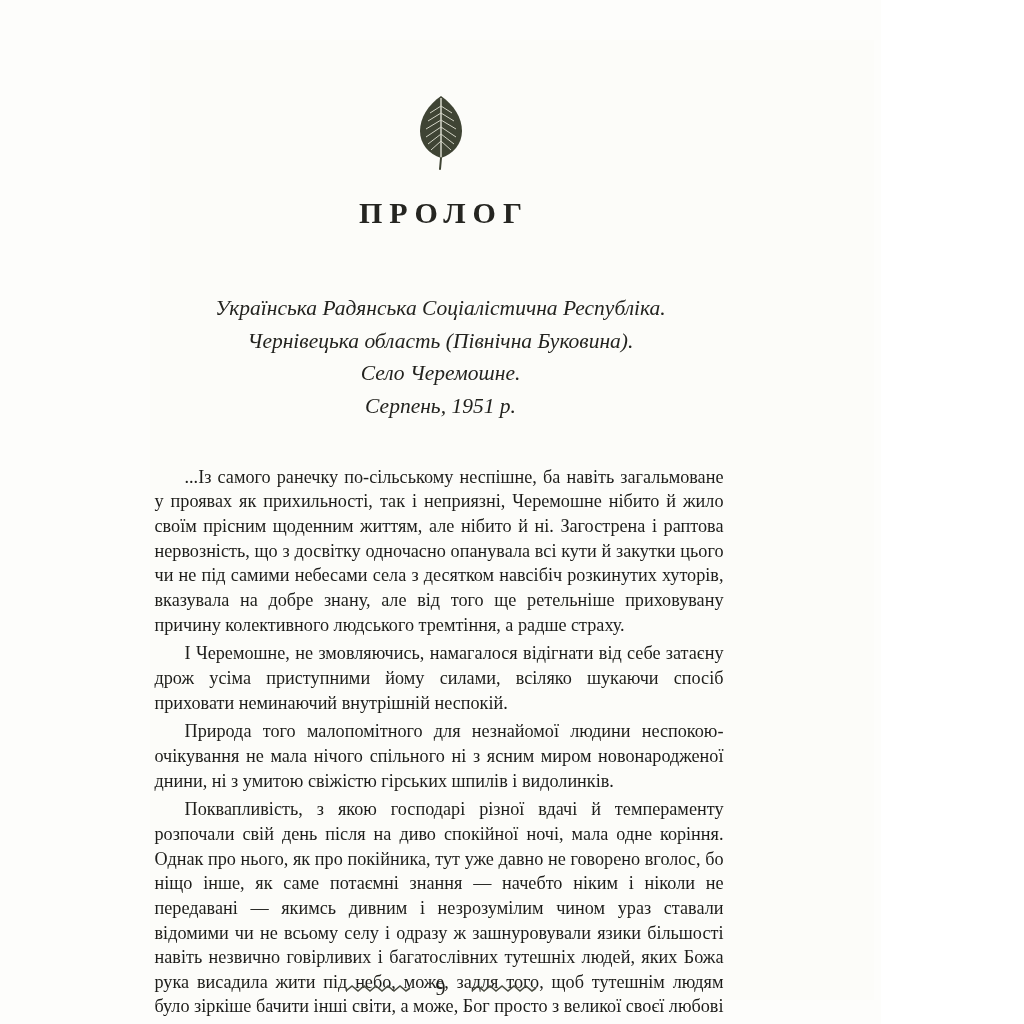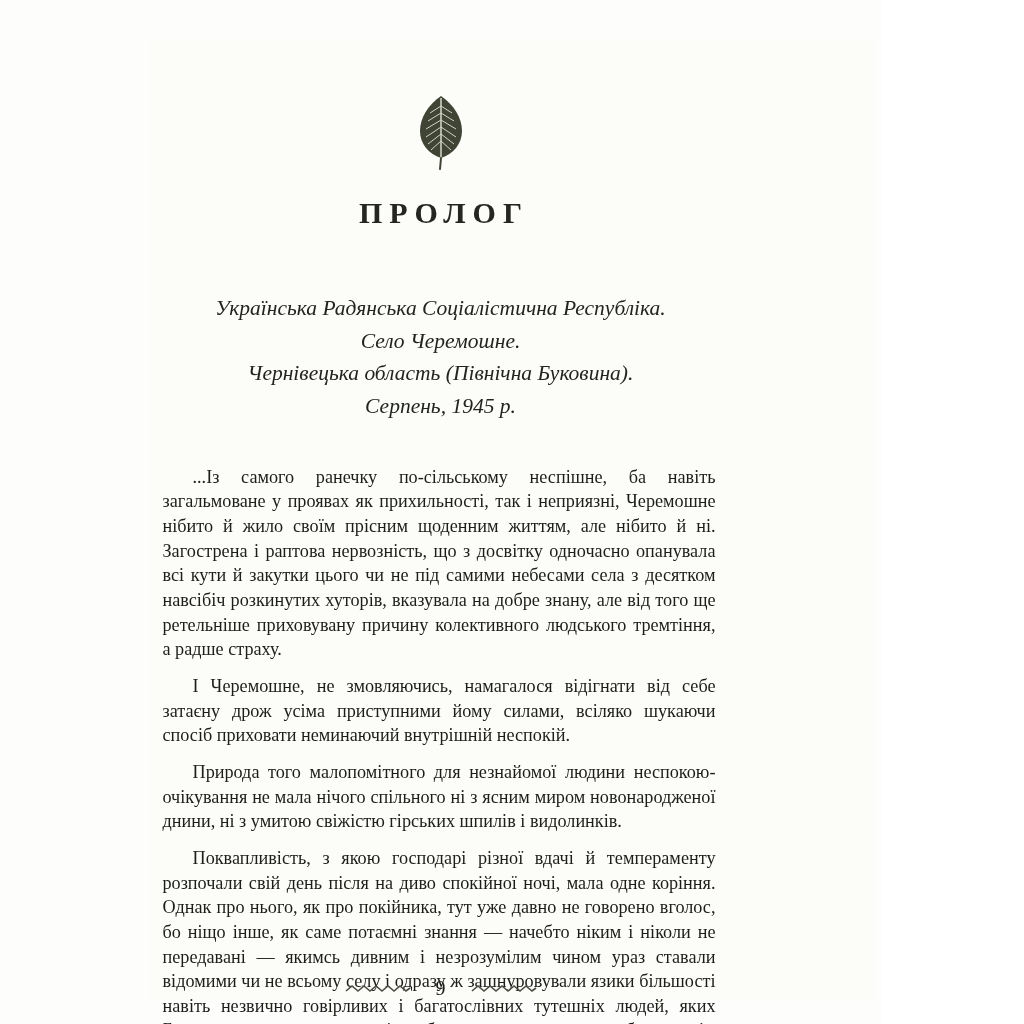--- a/index.html
+++ b/index.html
@@ -78,21 +78,21 @@
     margin-top: 42px;
     width: 577px;
     font-size: 18.2px;
     line-height: 1.355;
     text-align: justify;
     color: #1d1d1a;
     hyphens: auto;
     -webkit-hyphens: auto;
   }
   .body-text p {
-    margin: 12px;
+    margin: 4px;
     text-indent: 30px;
     text-align: justify;
     text-justify: inter-word;
   }
   .body-text p:last-child { text-align: justify; }
 
   
   .footer {
     position: absolute;
     left: 0;
@@ -137,23 +137,23 @@
         <path d="M31 49 L21 58"></path>
           <path d="M31 49 L41 58"></path>
       </g>
       <path d="M31 66 L30 77" stroke="#3f4434" stroke-width="2" fill="none" stroke-linecap="round"></path>
     </svg>
 
     <h1 class="chapter-title">ПРОЛОГ</h1>
 
     <div class="dateline">
       <span class="dateline-line">Українська Радянська Соціалістична Республіка.</span>
+      <span class="dateline-line">Чернівецька область (Північна Буковина).</span>
       <span class="dateline-line">Село Черемошне.</span>
-      <span class="dateline-line">Чернівецька область (Північна Буковина).</span>
-      <span class="dateline-line">Серпень, 1945 р.</span>
+      <span class="dateline-line">Серпень, 1951 р.</span>
     </div>
 
     <div class="body-text">
       <p>...Із самого ранечку по-сільському неспішне, ба навіть загальмоване у проявах як прихильності, так і неприязні, Черемошне нібито й жило своїм прісним щоденним життям, але нібито й ні. Загострена і раптова нервозність, що з досвітку одночасно опанувала всі кути й закутки цього чи не під самими небесами села з десятком навсібіч розкинутих хуторів, вказувала на добре знану, але від того ще ретельніше приховувану причину колективного людського тремтіння, а радше страху.</p>
       <p>І Черемошне, не змовляючись, намагалося відігнати від себе затаєну дрож усіма приступними йому силами, всіляко шукаючи спосіб приховати неминаючий внутрішній неспокій.</p>
       <p>Природа того малопомітного для незнайомої людини неспокою-очікування не мала нічого спільного ні з ясним миром новонародженої днини, ні з умитою свіжістю гірських шпилів і видолинків.</p>
       <p>Поквапливість, з якою господарі різної вдачі й темпераменту розпочали свій день після на диво спокійної ночі, мала одне коріння. Однак про нього, як про покійника, тут уже давно не говорено вголос, бо ніщо інше, як саме потаємні знання — начебто ніким і ніколи не передавані — якимсь дивним і незрозумілим чином ураз ставали відомими чи не всьому селу і одразу ж зашнуровували язики більшості навіть незвично говірливих і багатослівних тутешніх людей, яких Божа рука висадила жити під небо, може, задля того, щоб тутешнім людям було зіркіше бачити інші світи, а може, Бог просто з великої своєї любові чи такого ж великого жалю відокремив гірських людей так далеко і високо задля близькості до себе, а отже, не в останню чергу — щоби біда і смерть якомога довше діставалися до його підопічних.</p>
     </div>
 
   </div>

